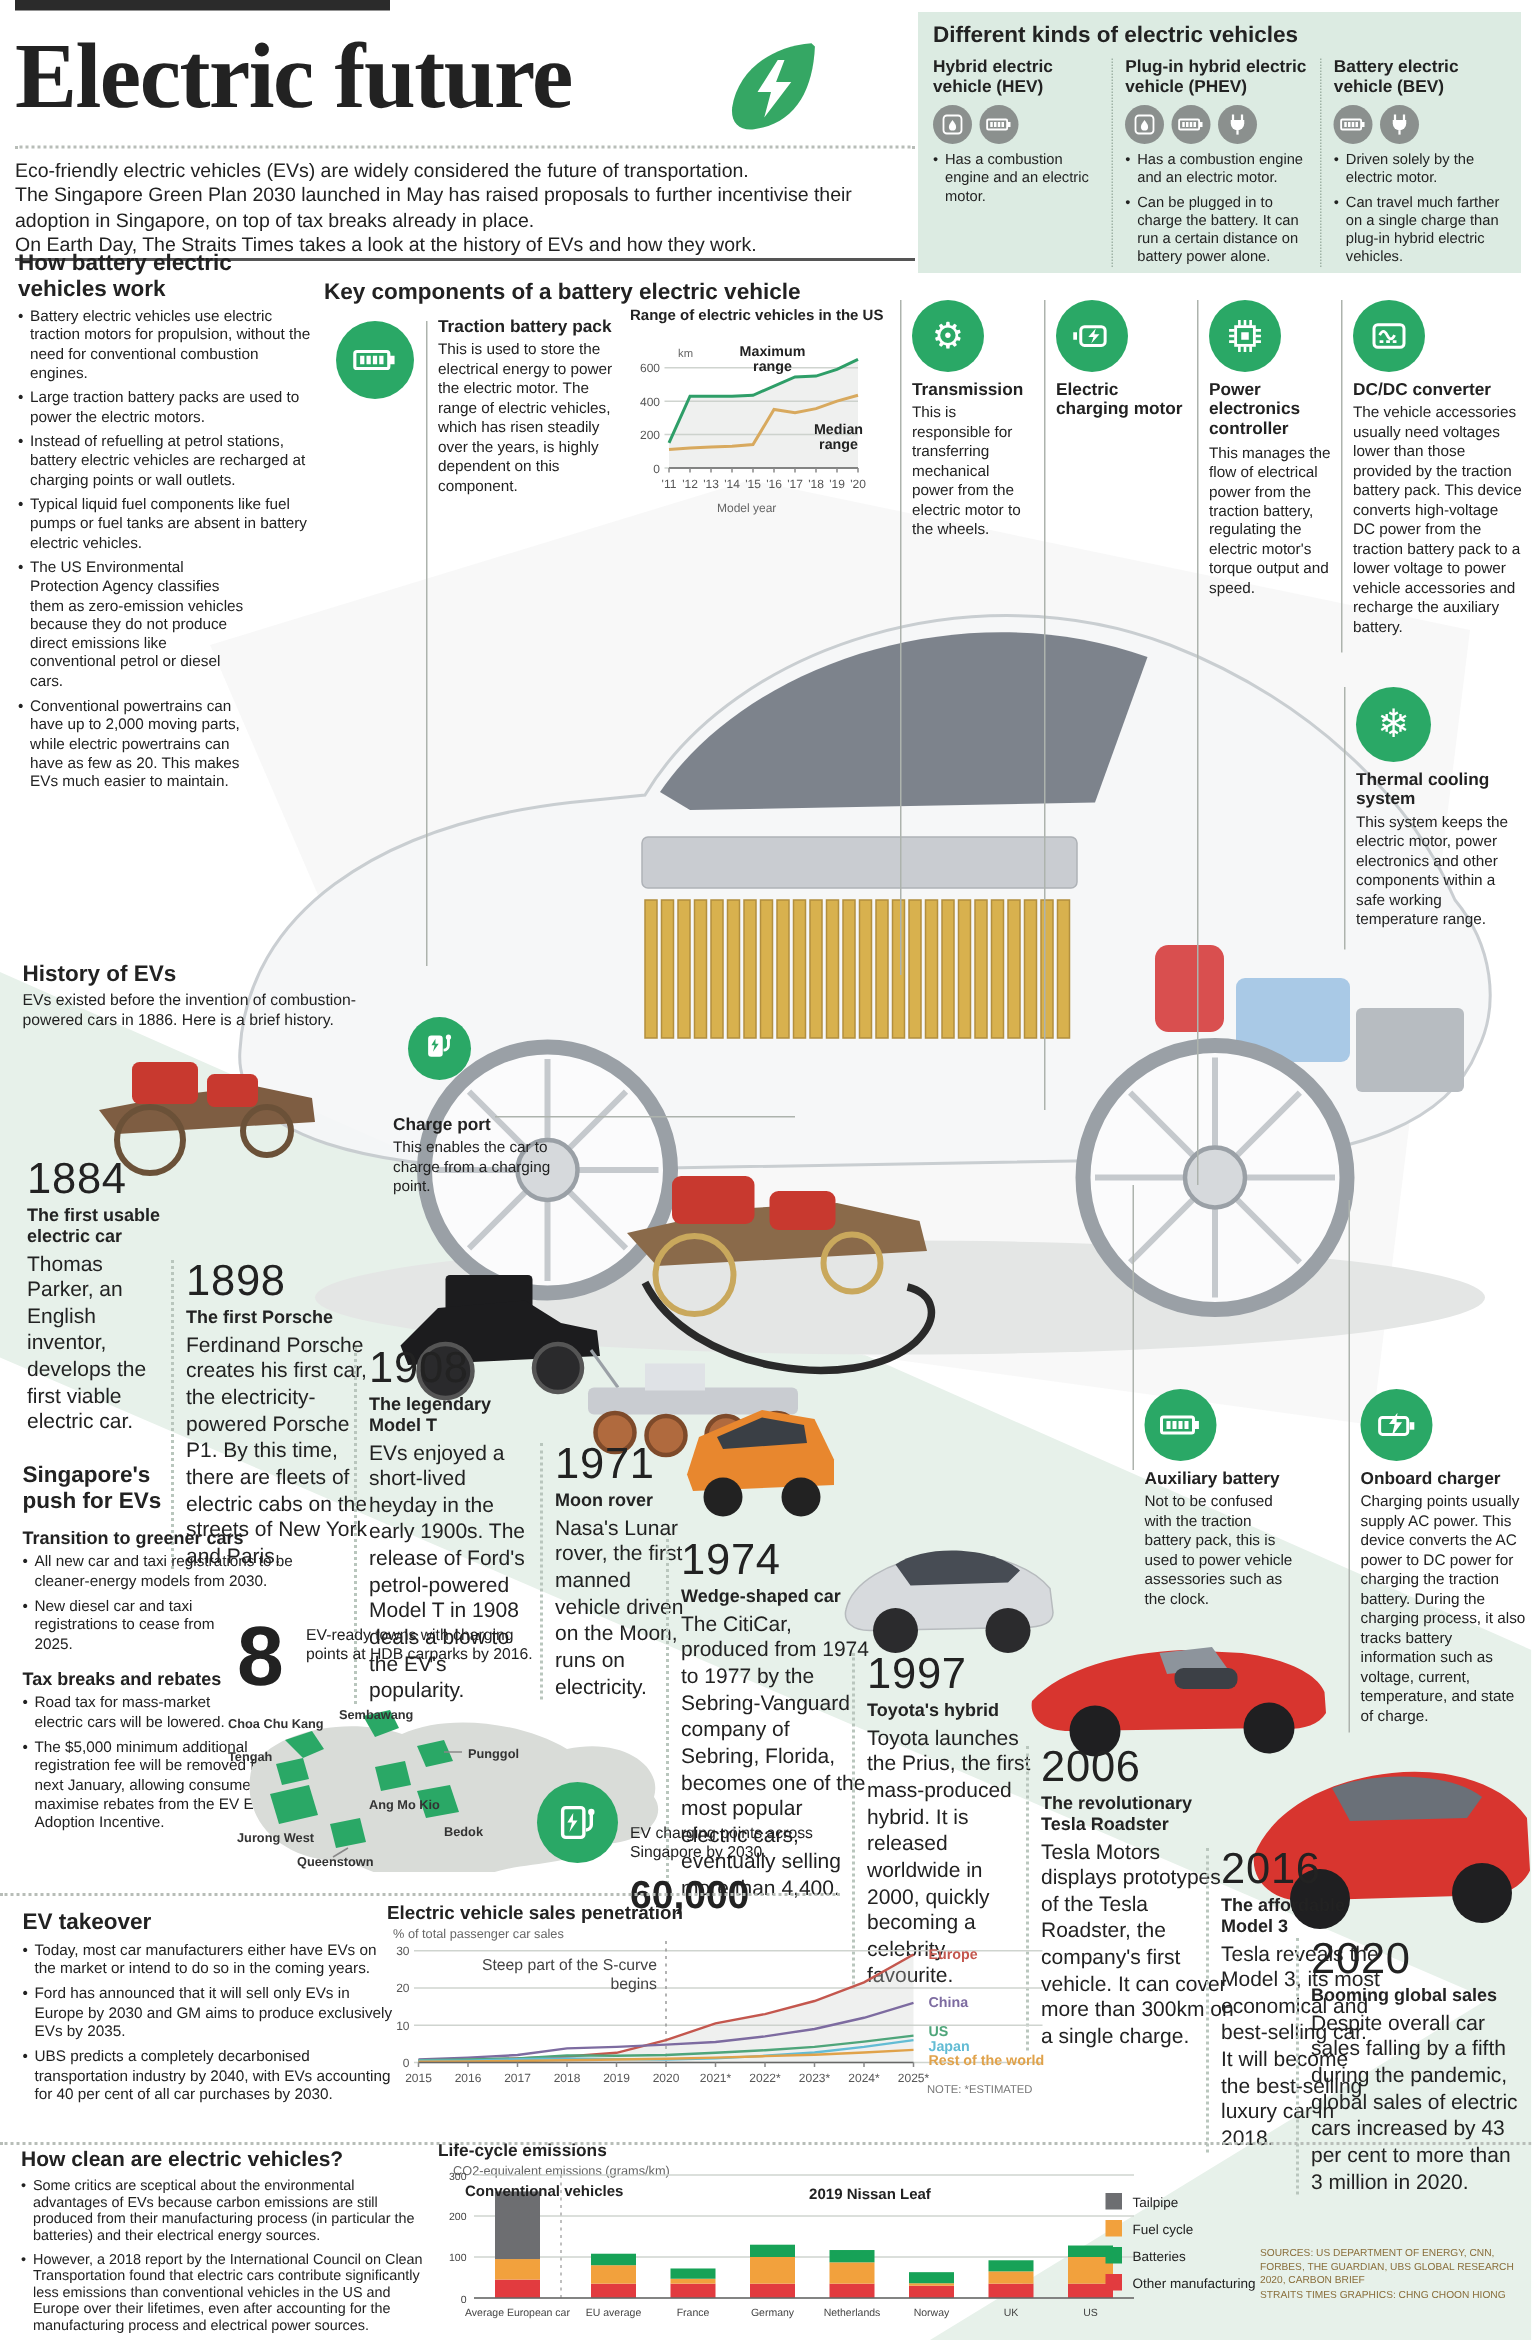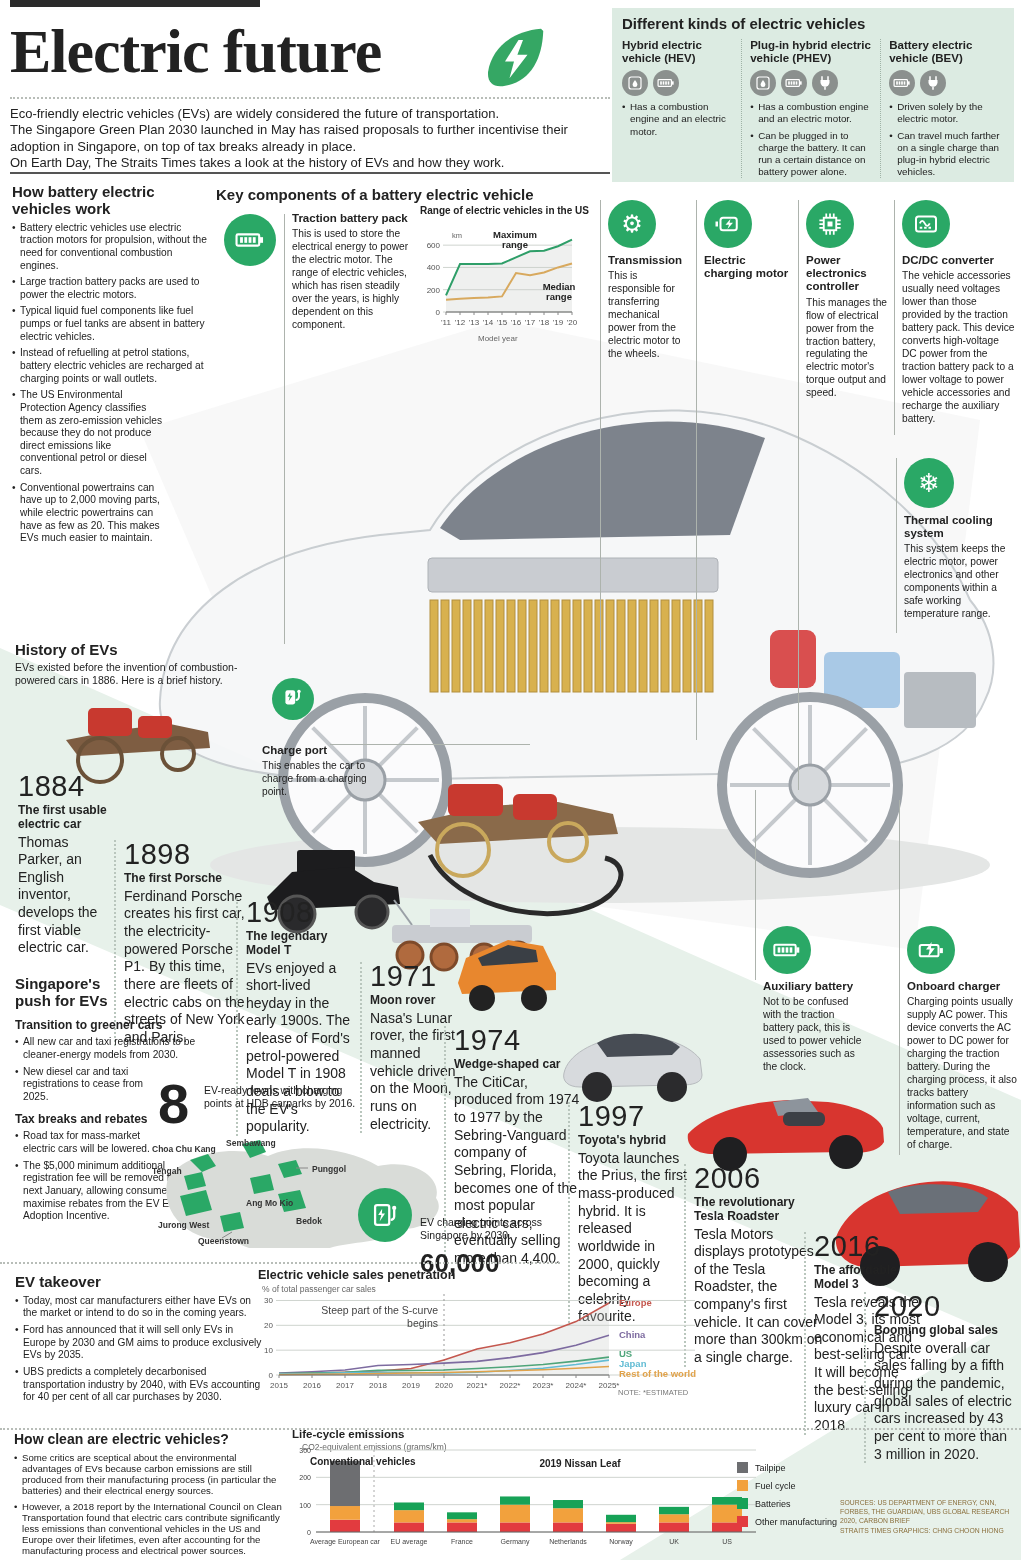--- a/index.html
+++ b/index.html
@@ -205,27 +205,27 @@
           </div>
         </div>
         <div class="bullets">
           <div>Driven solely by the electric motor.</div>
           <div>Can travel much farther on a single charge than plug-in hybrid electric vehicles.</div>
         </div>
       </div>
     </div>
   </div>
 
-  <div class="abs" style="left:12px;top:184px;width:200px">
+  <div class="abs" style="left:12px;top:168px;width:200px">
     <div class="sec-title">How battery electric vehicles work</div>
     <div class="bullets" style="margin-top:4px">
       <div>Battery electric vehicles use electric traction motors for propulsion, without the need for conventional combustion engines.</div>
       <div>Large traction battery packs are used to power the electric motors.</div>
+      <div>Instead of refuelling at petrol stations, battery electric vehicles are recharged at charging points or wall outlets.</div>
       <div>Typical liquid fuel components like fuel pumps or fuel tanks are absent in battery electric vehicles.</div>
-      <div>Instead of refuelling at petrol stations, battery electric vehicles are recharged at charging points or wall outlets.</div>
       <div style="width:150px">The US Environmental Protection Agency classifies them as zero-emission vehicles because they do not produce direct emissions like conventional petrol or diesel cars.</div>
       <div style="width:140px">Conventional powertrains can have up to 2,000 moving parts, while electric powertrains can have as few as 20. This makes EVs much easier to maintain.</div>
     </div>
   </div>
 
   <div class="abs sec-title" style="left:216px;top:187px;width:330px">Key components of a battery electric vehicle</div>
   <div class="abs gicon" style="left:224px;top:214px;width:52px;height:52px">
     <svg width="34" height="34" viewBox="0 0 24 24">
         <rect x="2.5" y="8" width="16" height="8" rx="1" fill="none" stroke="currentColor" stroke-width="1.5"></rect>
         <rect x="19" y="10" width="2.2" height="4" fill="currentColor"></rect>

